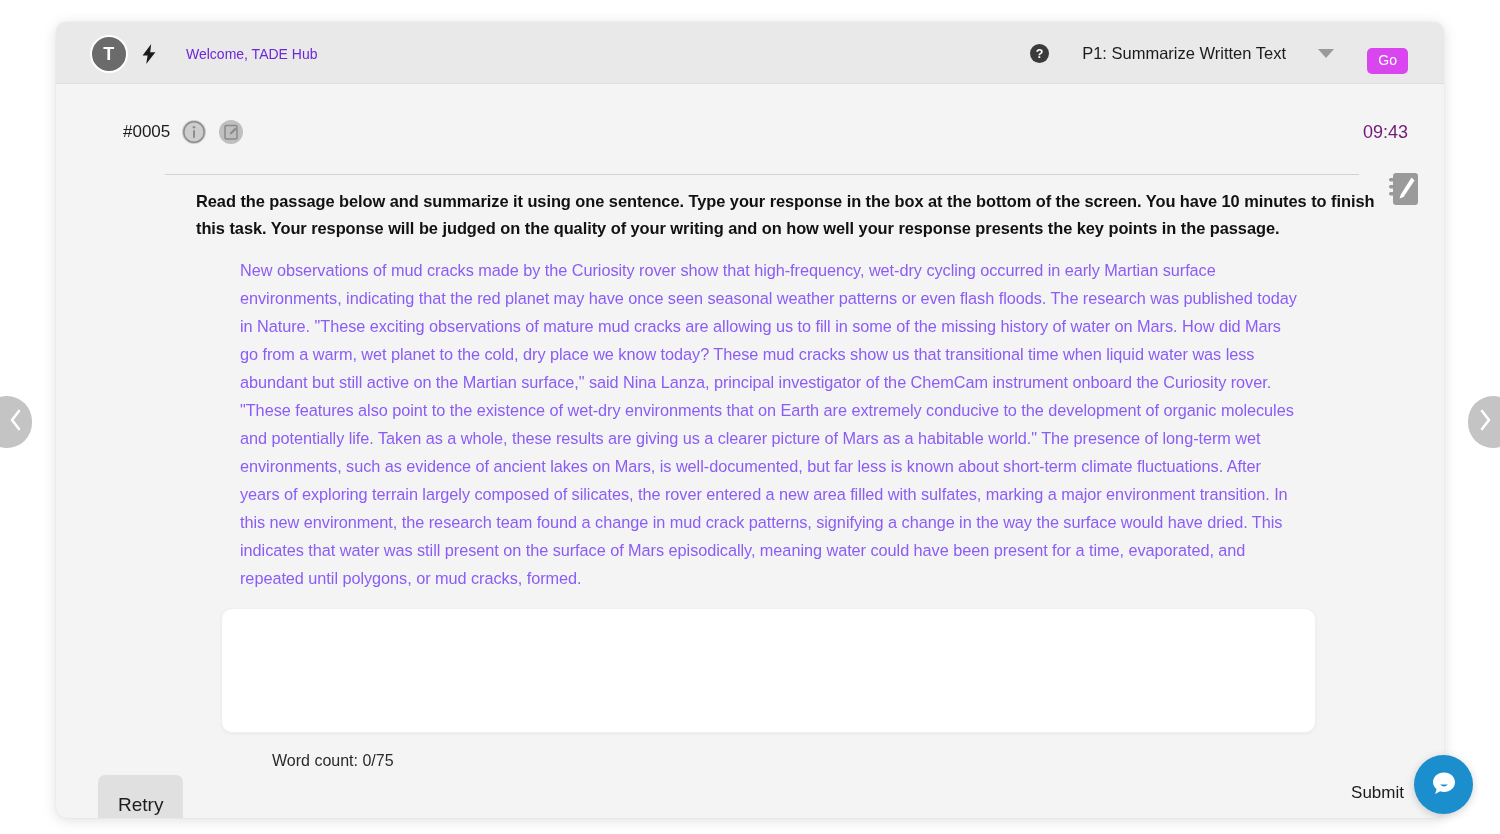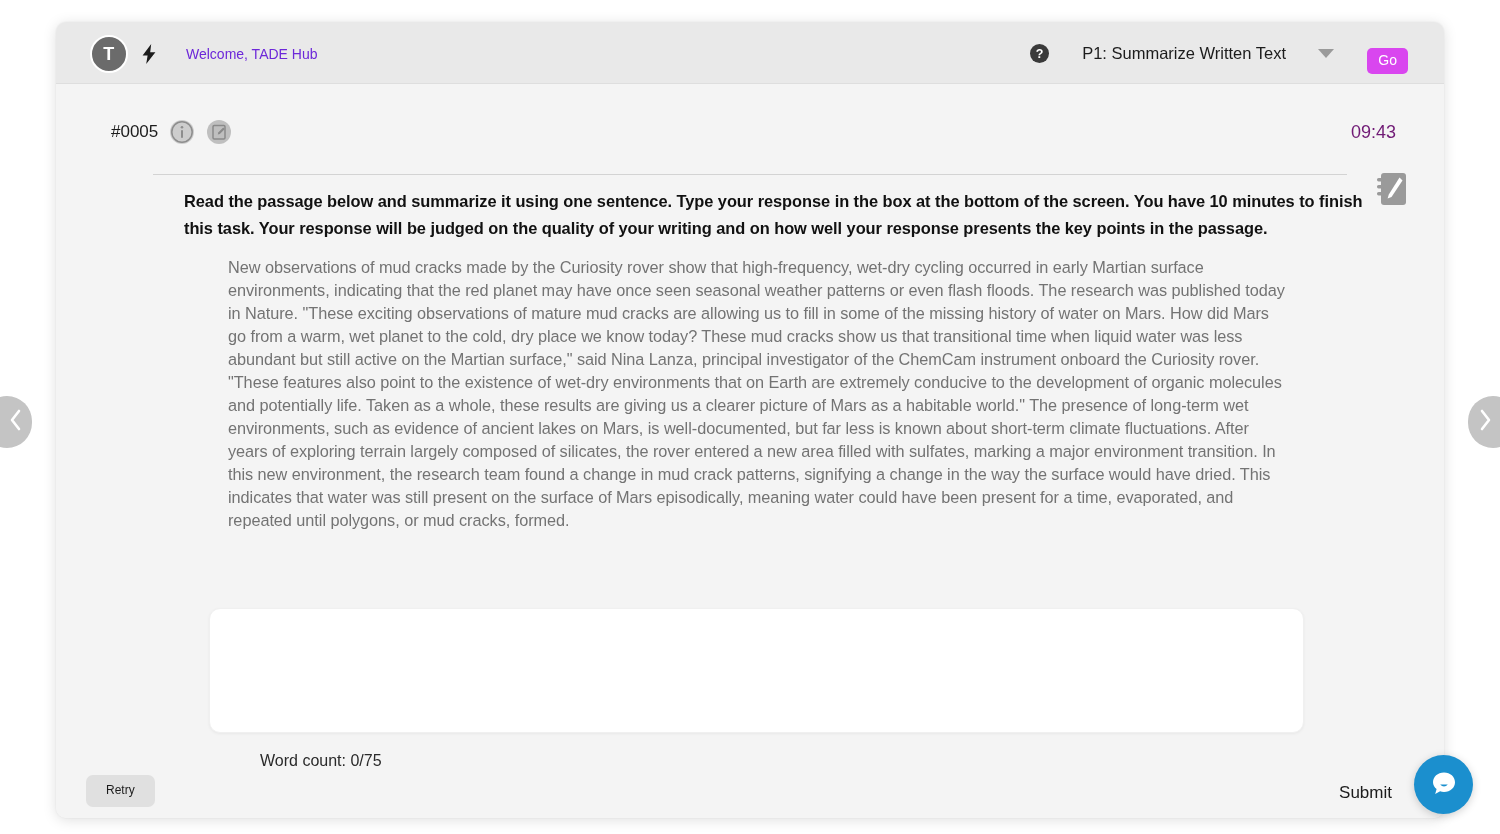--- a/index.html
+++ b/index.html
@@ -101,21 +101,21 @@
     font-size: 14px;
     font-family: "Liberation Sans", sans-serif;
     padding: 5px 11px 6px 11px;
     cursor: pointer;
     line-height: 15px;
   }
 
   
   .body-area {
     position: absolute;
-    left: 0; top: 62px;
+    left: 12px; top: 62px;
     width: 1388px; height: 734px;
     background: #f4f4f4;
   }
 
   .meta-row {
     position: absolute;
     left: 0; top: 36px;
     width: 1388px; height: 30px;
   }
   .item-id {
@@ -166,22 +166,22 @@
     color: #111111;
     line-height: 26.5px;
     letter-spacing: -0.05px;
   }
 
   .passage {
     position: absolute;
     left: 172px; top: 172px;
     width: 1060px;
     font-size: 16.3px;
-    color: #737373;
-    line-height: 23px;
+    color: #8b5cf6;
+    line-height: 28px;
     letter-spacing: -0.05px;
   }
 
   .answer-box {
     position: absolute;
     left: 153px; top: 524px;
     width: 1095px; height: 125px;
     background: #ffffff;
     border: 1px solid #f0f0f0;
     border-radius: 11px;
@@ -200,24 +200,24 @@
     font-size: 16px;
     color: #2a2a2a;
   }
 
   .retry-btn {
     position: absolute;
     left: 30px; top: 691px;
     background: #e0e0e0;
     border: none;
     border-radius: 7px;
-    font-size: 12px;
+    font-size: 19px;
     font-family: "Liberation Sans", sans-serif;
     color: #1c1c1c;
-    padding: 8px 20px 10px 20px;
+    padding: 19px 20px 10px 20px;
     cursor: pointer;
   }
 
   .submit-btn {
     position: absolute;
     right: 48px; top: 691px;
     background: transparent;
     border: none;
     font-size: 17px;
     font-family: "Liberation Sans", sans-serif;

